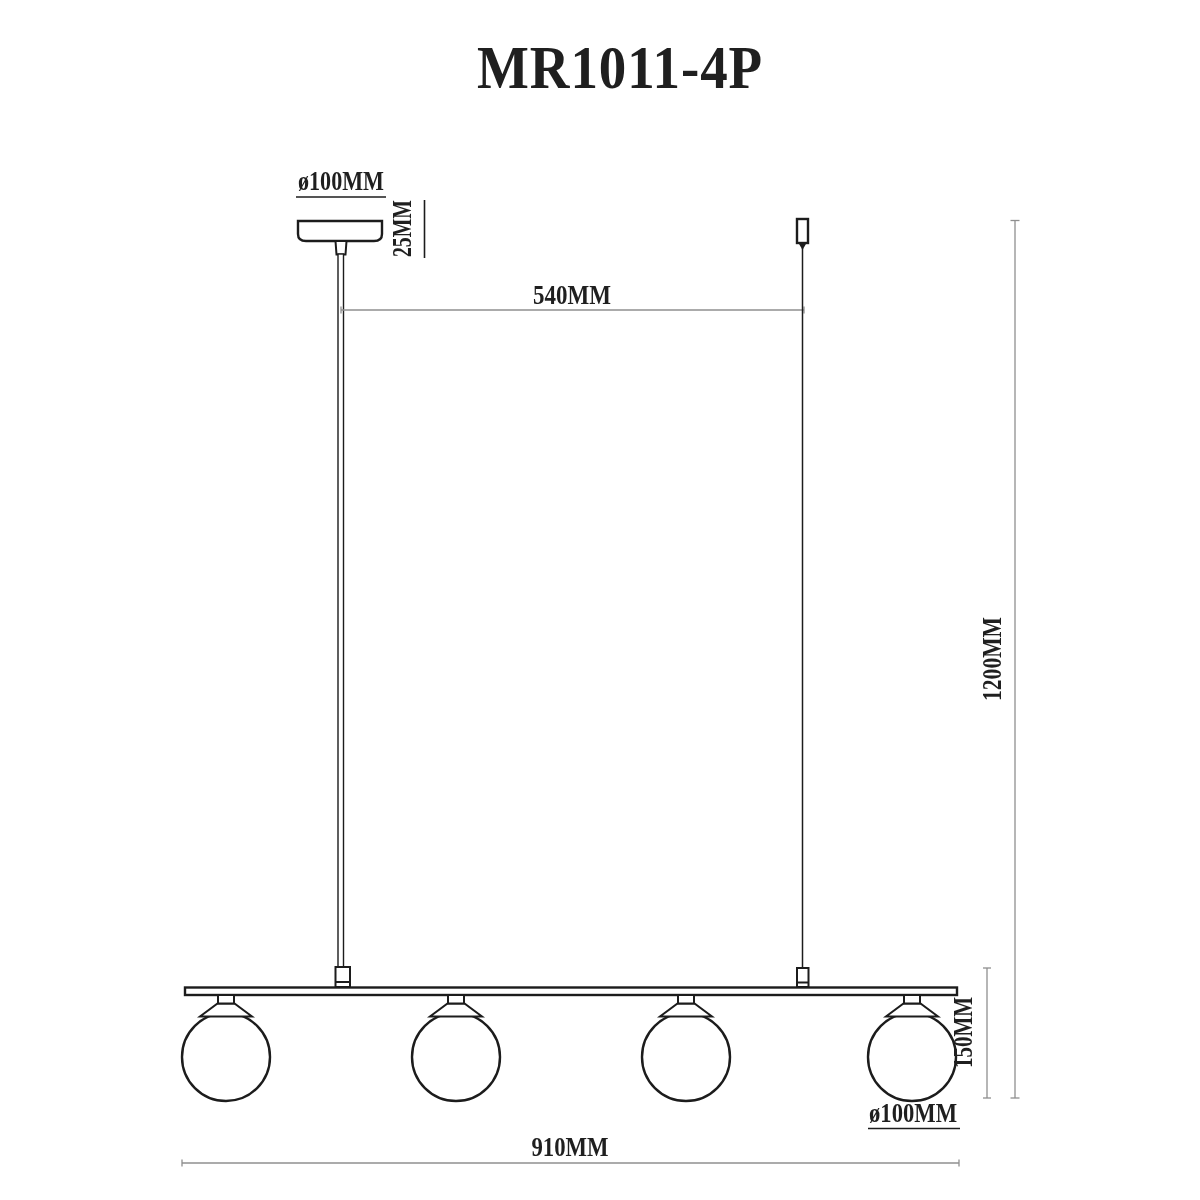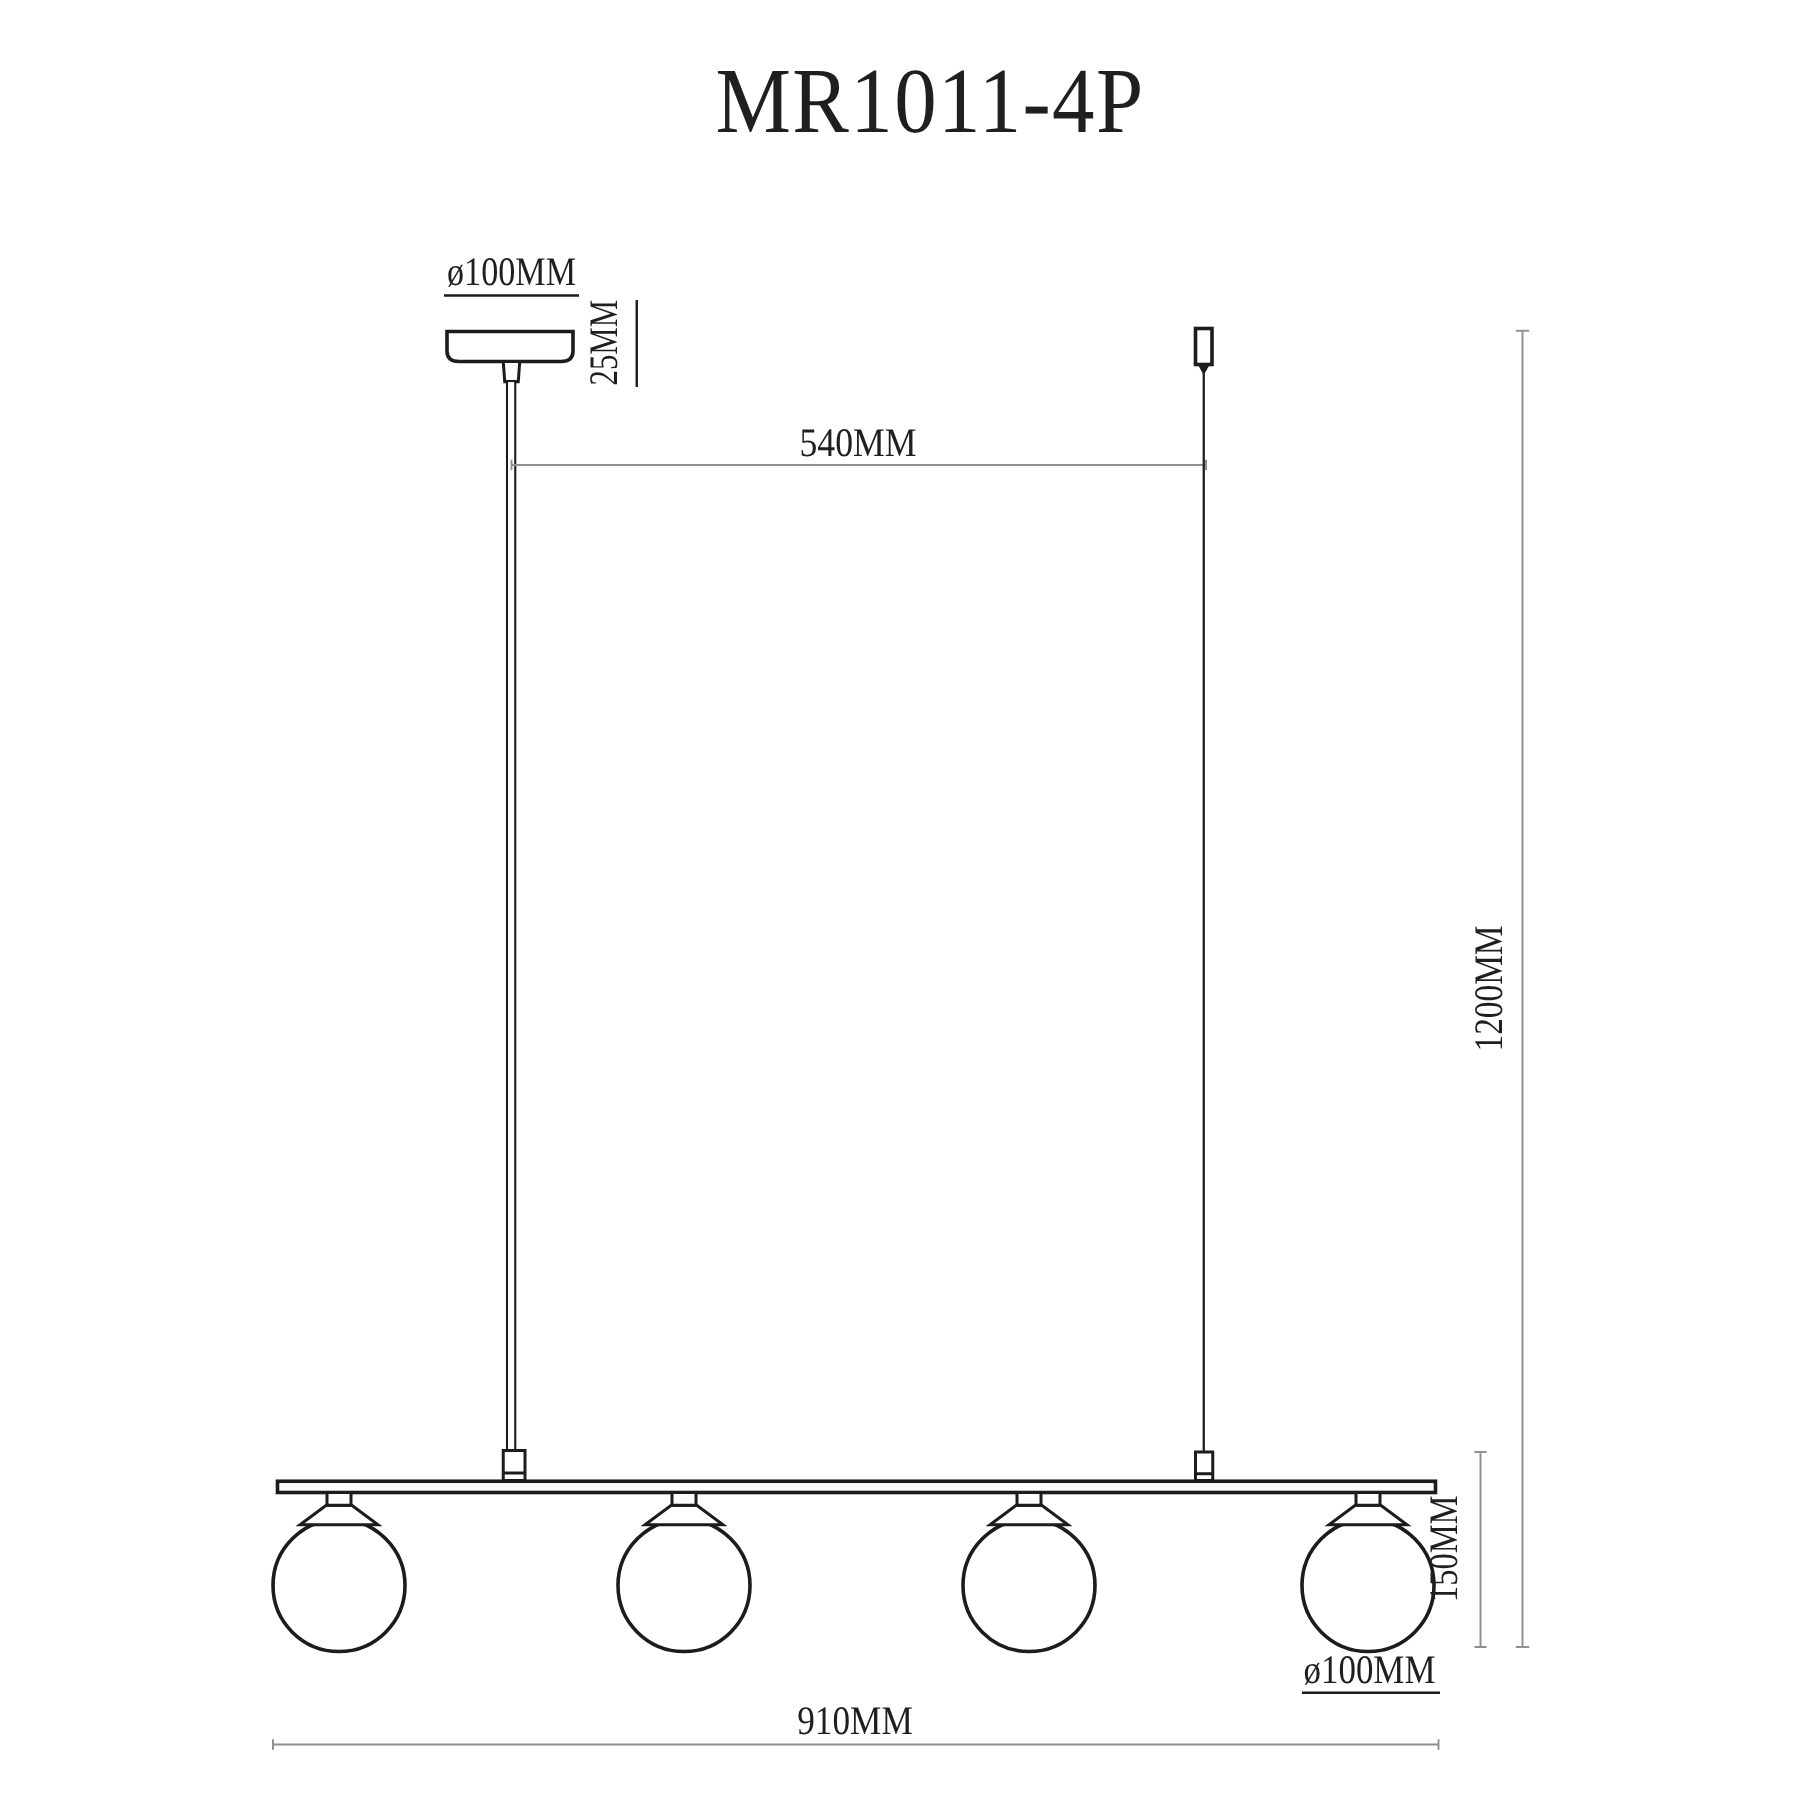--- a/index.html
+++ b/index.html
@@ -1,16 +1,16 @@
 <!DOCTYPE html>
 <html><head>
 <meta charset="utf-8">
 <style>
   html,body{margin:0;padding:0;background:#ffffff;}
-  .canvas{position:relative;width:1200px;height:1200px;background:#ffffff;overflow:hidden;}
+  .canvas{position:relative;width:1200px;height:1200px;background:#ffffff;overflow:hidden;font-weight:bold;}
   svg{display:block;}
   
   .outline{fill:#ffffff;stroke:#1c1c1c;stroke-width:2.4;stroke-linejoin:miter;}
   .thin{stroke-width:2;}
   .rod{fill:#ffffff;stroke:#1c1c1c;stroke-width:1.4;}
   .wire{stroke:#1c1c1c;stroke-width:1.5;fill:none;}
   .fill-dark{fill:#1c1c1c;stroke:none;}
   
   .dim{stroke:#8f8f8f;stroke-width:1.3;fill:none;}
   

